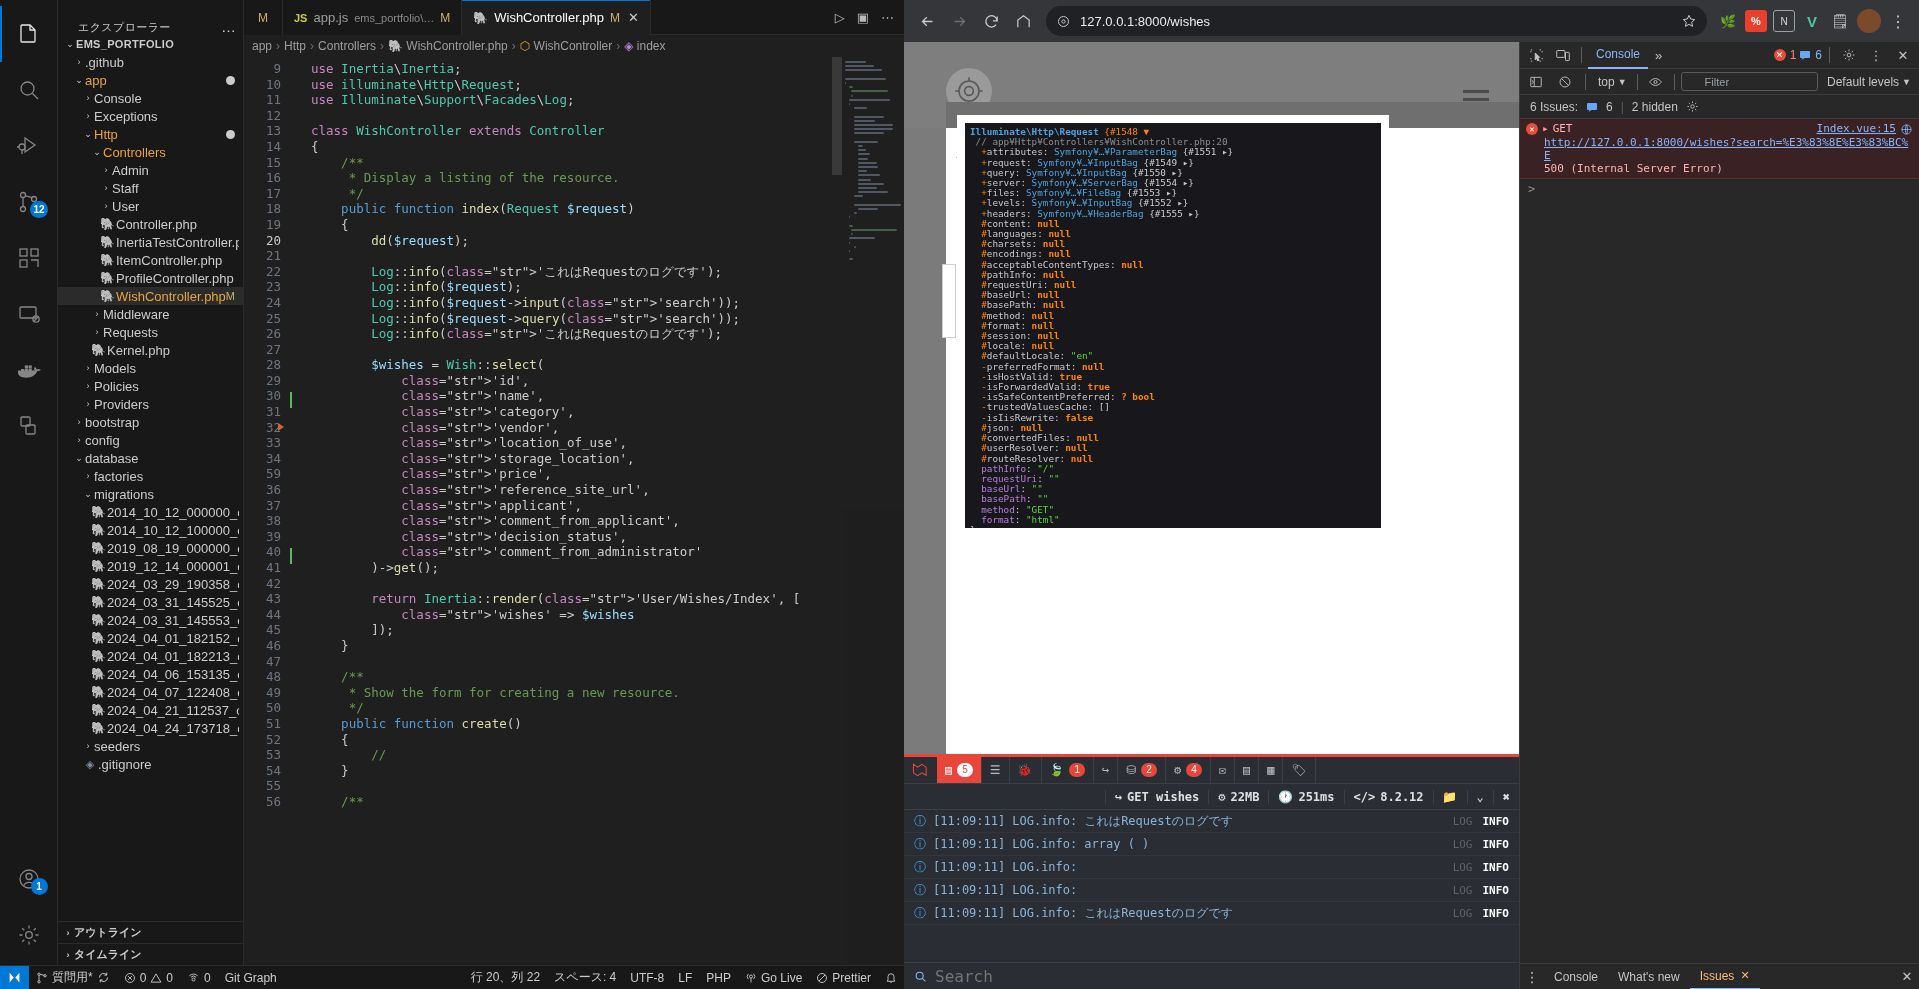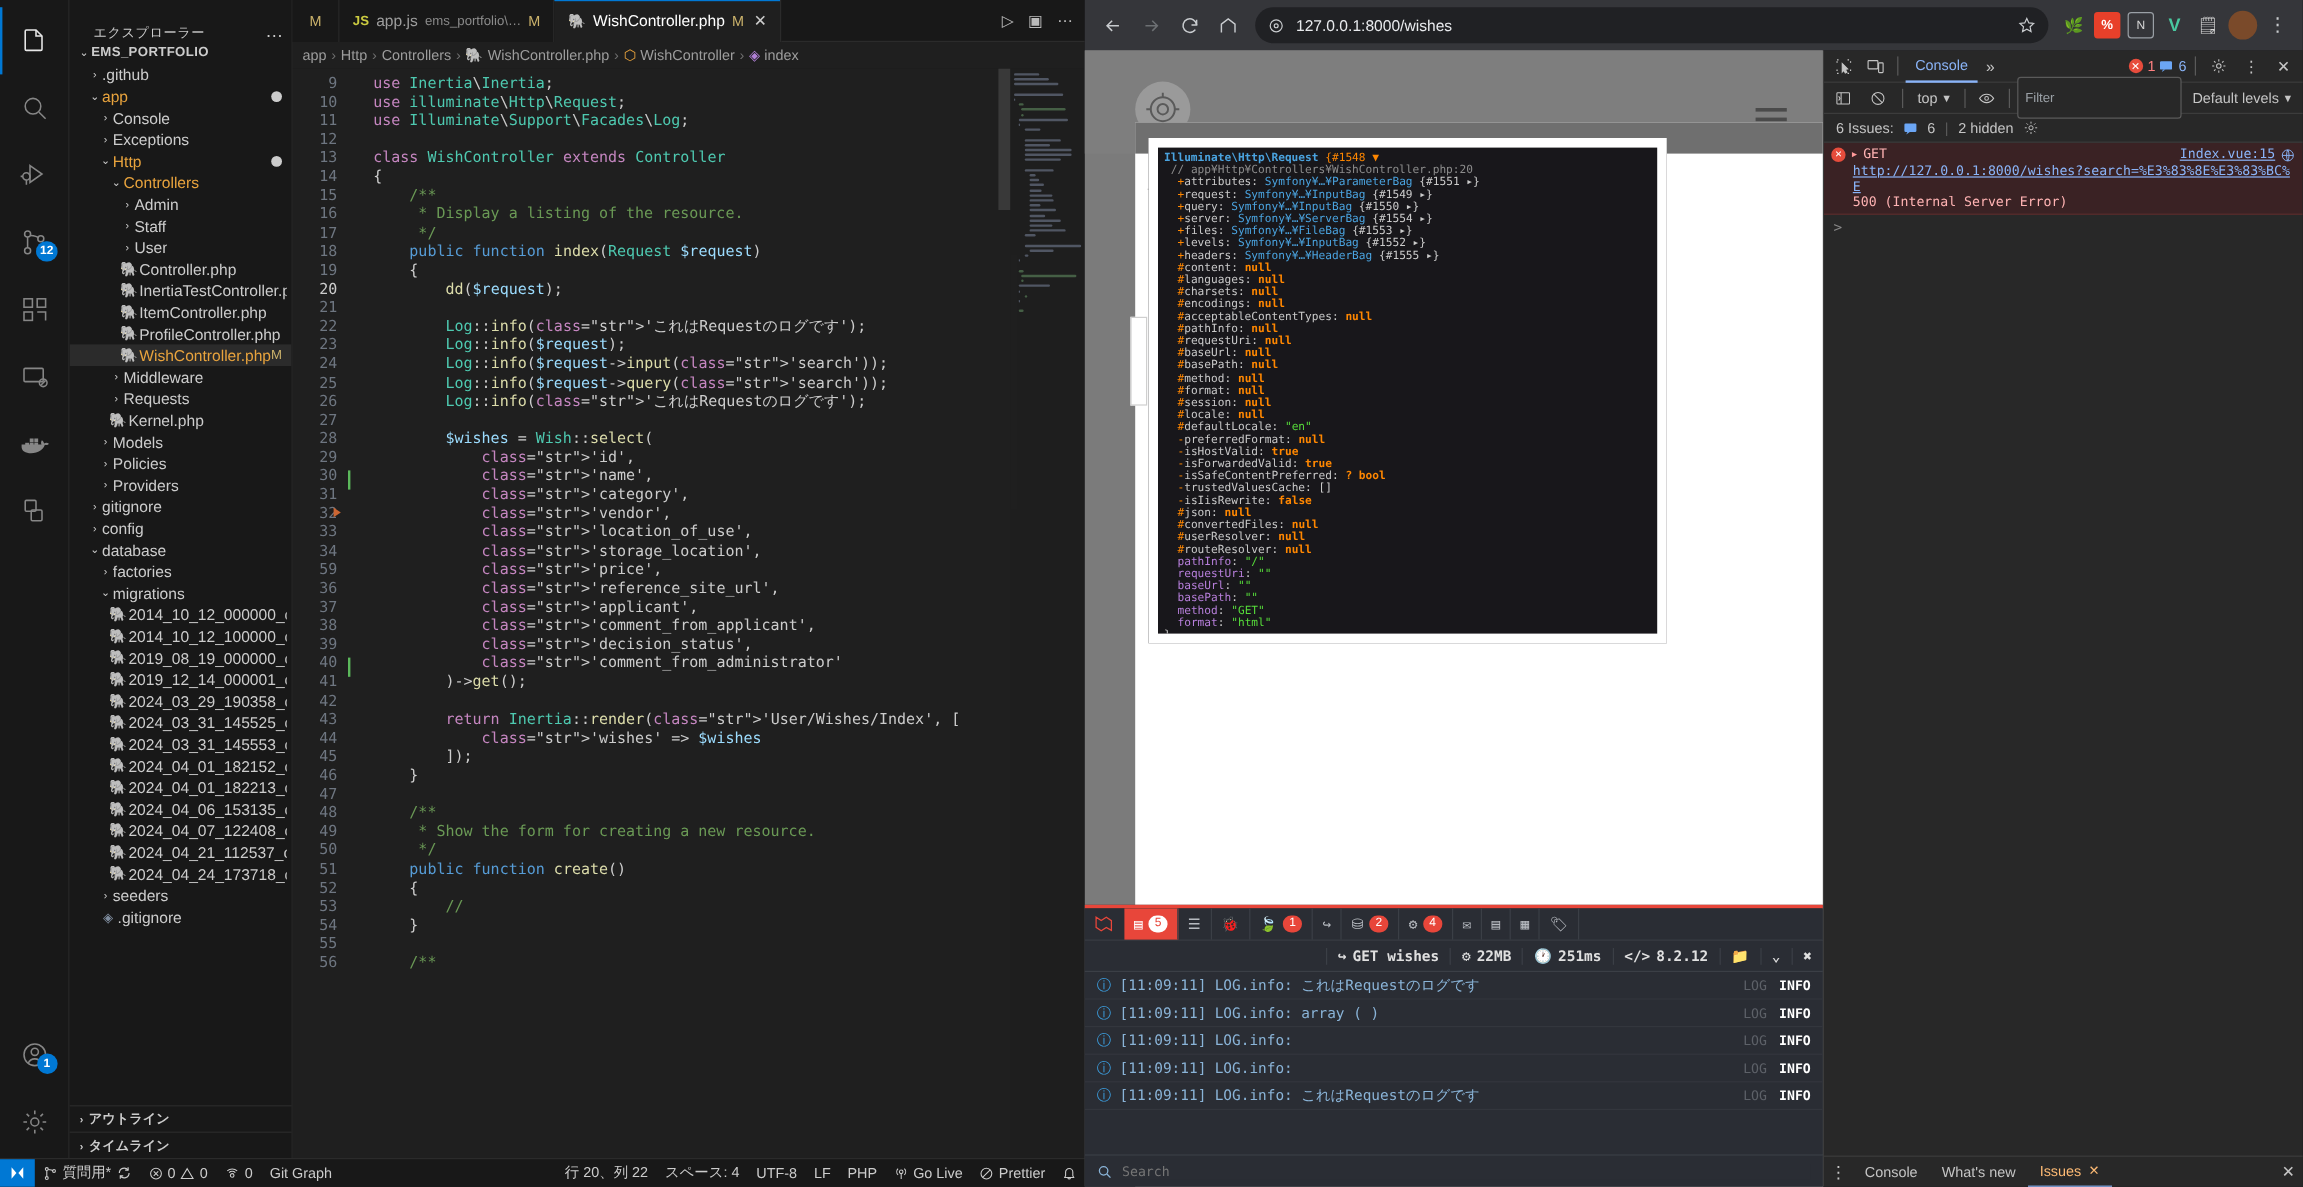--- a/index.html
+++ b/index.html
@@ -136,35 +136,35 @@
   .db-rows{height:152px;overflow:hidden;background:#2a2d34;}
   .db-row{height:23px;display:flex;align-items:center;gap:7px;padding:0 10px;border-bottom:1px solid #33363d;color:#8ab4d8;font-size:12px;}
   .db-row .icoi{color:#3c9fe0;}
   .db-row .ts{color:#8ab4d8;}
   .db-row .msg{color:#8ab4d8;}
   .db-row .right{margin-left:auto;display:flex;gap:10px;align-items:center;}
   .db-row .lg{color:#5d6168;font-size:11px;}
   .db-row .inf{color:#ffffff;font-size:11px;font-weight:bold;}
   .db-search{height:27px;display:flex;align-items:center;gap:8px;padding:0 10px;background:#2a2d34;border-top:1px solid #3b3f46;}
   .db-search .si{color:#8ab4d8;}
-  .db-search input{flex:1;background:#2a2d34;border:none;outline:none;color:#ef4444;font-size:11px;font-family:"DejaVu Sans Mono",monospace;}
+  .db-search input{flex:1;background:#2a2d34;border:none;outline:none;color:#ef4444;font-size:16px;font-family:"DejaVu Sans Mono",monospace;}
 
   
   .devtools { width:400px; background:#282828; display:flex; flex-direction:column; border-left:1px solid #3c3c3c; min-width:0;}
   .dt-row1 { height:27px; display:flex; align-items:center; gap:3px; padding:0 4px; border-bottom:1px solid #3c3c3c;}
   .dt-ico { width:24px;height:22px;display:flex;align-items:center;justify-content:center;color:#c5c5c5;font-size:13px;}
   .dt-tab { color:#8ab4f8; font-size:12px; padding:0 8px; height:27px; display:flex;align-items:center;
             border-bottom:2px solid #8ab4f8; }
   .dt-more { color:#c5c5c5; font-size:13px; padding:0 4px;}
   .dt-err { color:#ff8080; font-size:12px; display:flex; align-items:center; gap:4px;}
   .dt-warn{ color:#8ab4f8; font-size:12px; display:flex; align-items:center; gap:4px;}
   .dot-err{width:12px;height:12px;border-radius:50%;background:#e74c3c;color:#fff;font-size:9px;display:flex;align-items:center;justify-content:center;}
   .dt-row2 { height:26px; display:flex; align-items:center; gap:5px; padding:0 4px; border-bottom:1px solid #3c3c3c;}
   .dt-sel { color:#c5c5c5; font-size:12px; display:flex;align-items:center;gap:3px;padding:0 4px;}
-  .dt-filter { flex:1; height:35px; background:#282828; border:1px solid #5a5a5a; border-radius:3px; color:#9aa0a6; font-size:11px; padding:0 6px; display:flex; align-items:center;text-align:right;}
+  .dt-filter { flex:1; height:19px; background:#282828; border:1px solid #5a5a5a; border-radius:3px; color:#9aa0a6; font-size:11px; padding:0 23px; display:flex; align-items:center;text-align:right;}
   .dt-levels{color:#c5c5c5;font-size:12px;padding:0 4px;display:flex;align-items:center;gap:3px;}
   .dt-row3{height:24px;display:flex;align-items:center;gap:8px;padding:0 10px;border-bottom:1px solid #3c3c3c;color:#c5c5c5;font-size:12px;}
   .dt-console{flex:1;overflow:hidden;font-family:"DejaVu Sans Mono",monospace;font-size:11px;}
   .dt-line{display:flex;align-items:flex-start;gap:5px;padding:2px 6px;border-bottom:1px solid #323232;color:#d4d4d4;}
   .dt-src{margin-left:auto;color:#8ab4f8;text-decoration:underline;font-size:11px;white-space:nowrap;}
   .dt-errline{background:#3a2224;border-bottom:1px solid #5a2d2d;padding:3px 6px;display:block;position:relative;}
   .dt-link{color:#8ab4f8;text-decoration:underline;word-break:break-all;}
   .dt-prompt{color:#888;padding:3px 8px;font-size:12px;}
   .dt-bottom{height:26px;display:flex;align-items:center;gap:0;border-top:1px solid #3c3c3c;background:#282828;}
   .dt-btab{color:#c5c5c5;font-size:12px;padding:0 10px;height:26px;display:flex;align-items:center;}
@@ -365,21 +365,21 @@
               <span class="lbl plain trunc">Policies</span>
 
       </div>
             <div class="row " style="padding-left:24px">
         <span class="chev">›</span>
               <span class="lbl plain trunc">Providers</span>
 
       </div>
             <div class="row " style="padding-left:15px">
         <span class="chev">›</span>
-              <span class="lbl plain trunc">gitignore</span>
+              <span class="lbl plain trunc">bootstrap</span>
 
       </div>
             <div class="row " style="padding-left:15px">
         <span class="chev">›</span>
               <span class="lbl plain trunc">config</span>
 
       </div>
             <div class="row " style="padding-left:15px">
         <span class="chev">⌄</span>
               <span class="lbl plain trunc">database</span>

